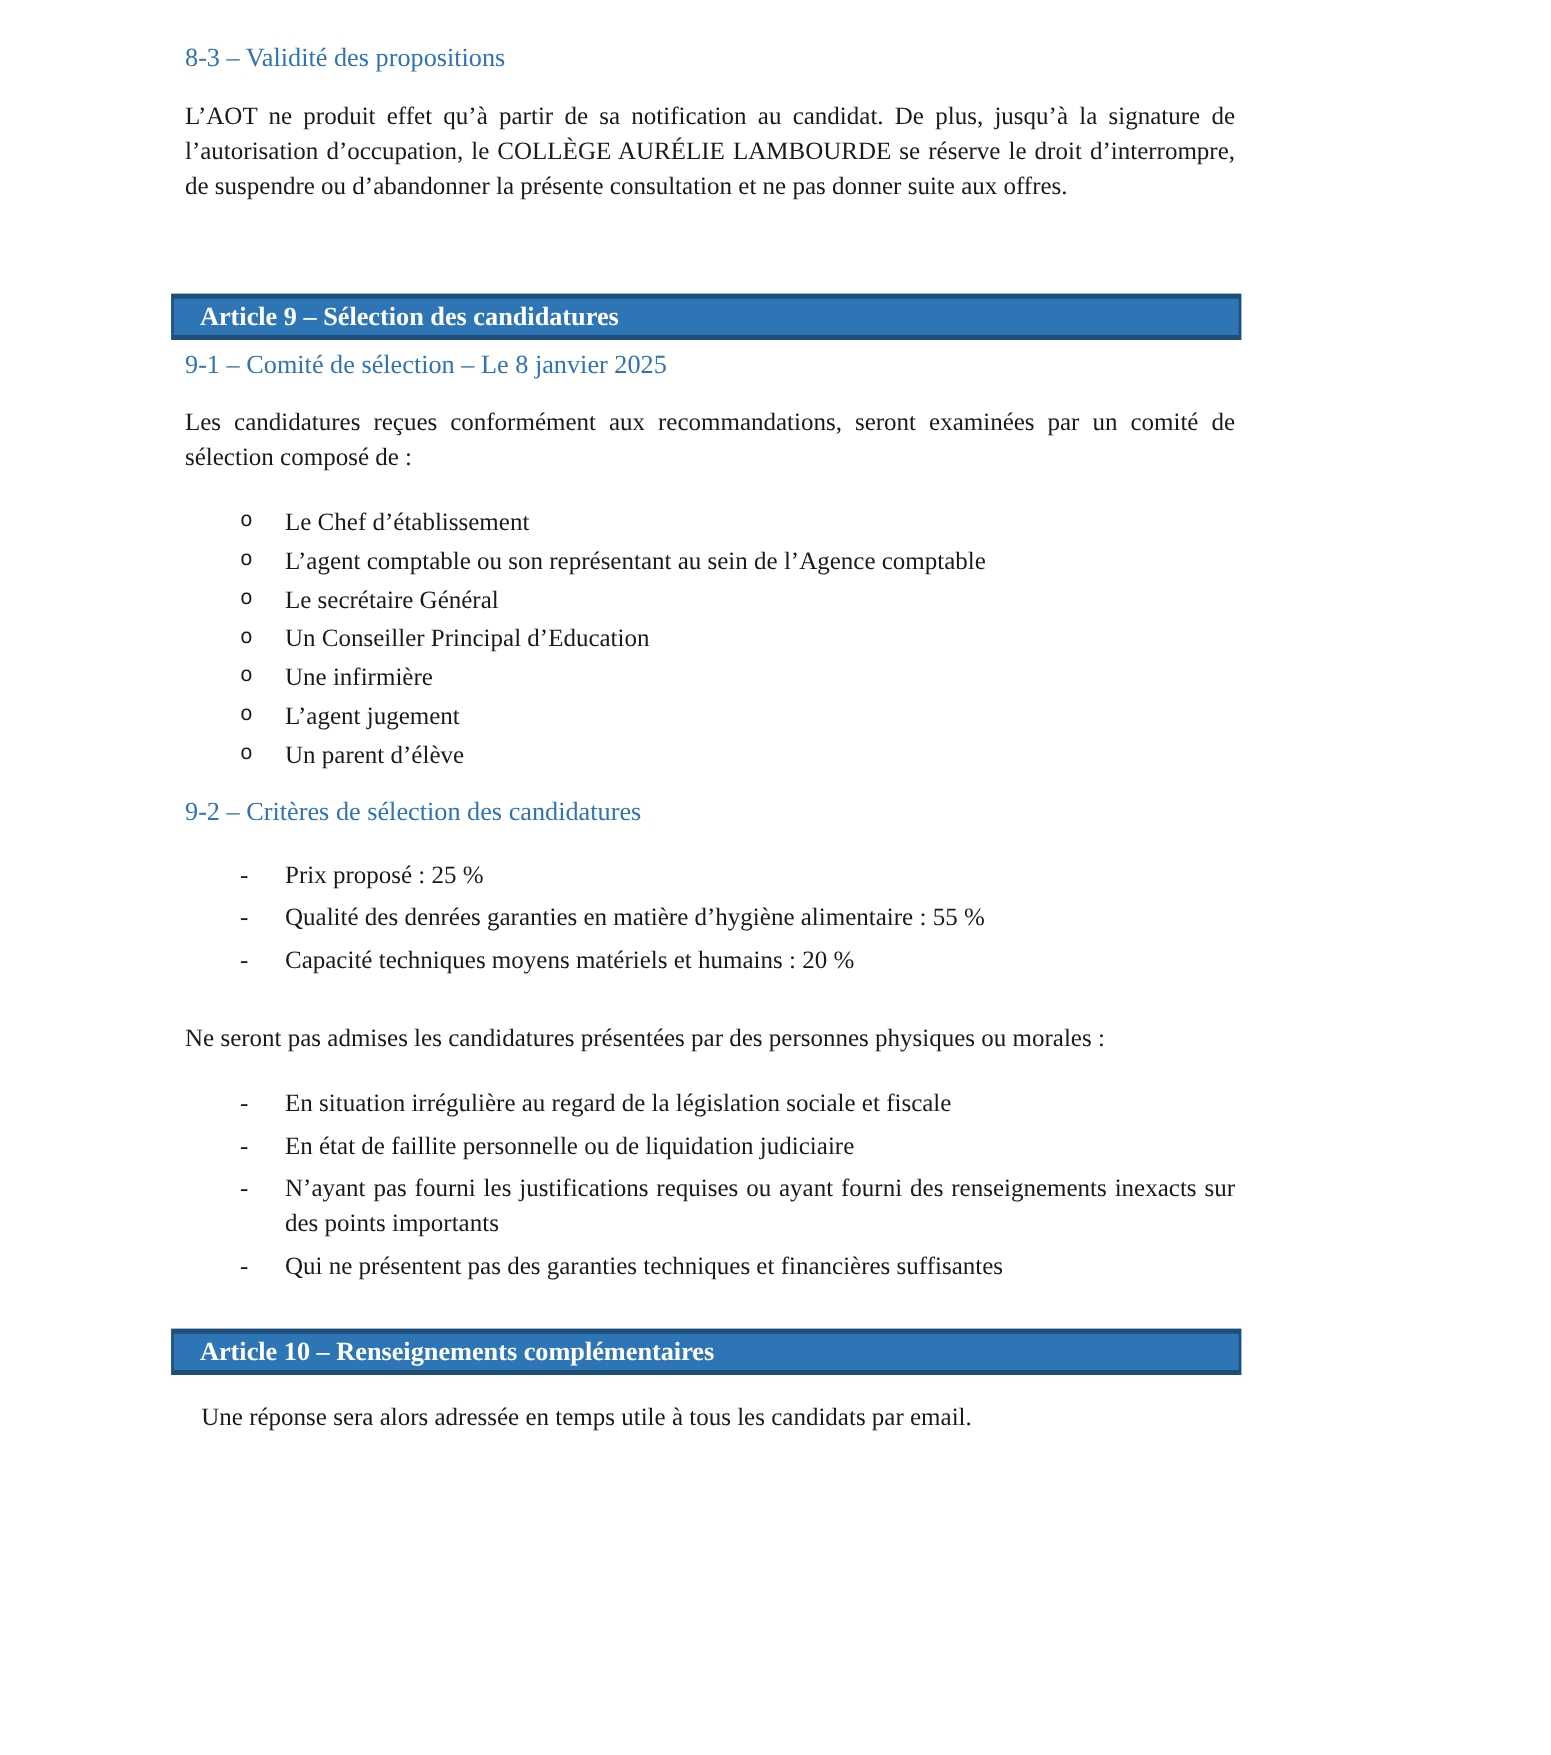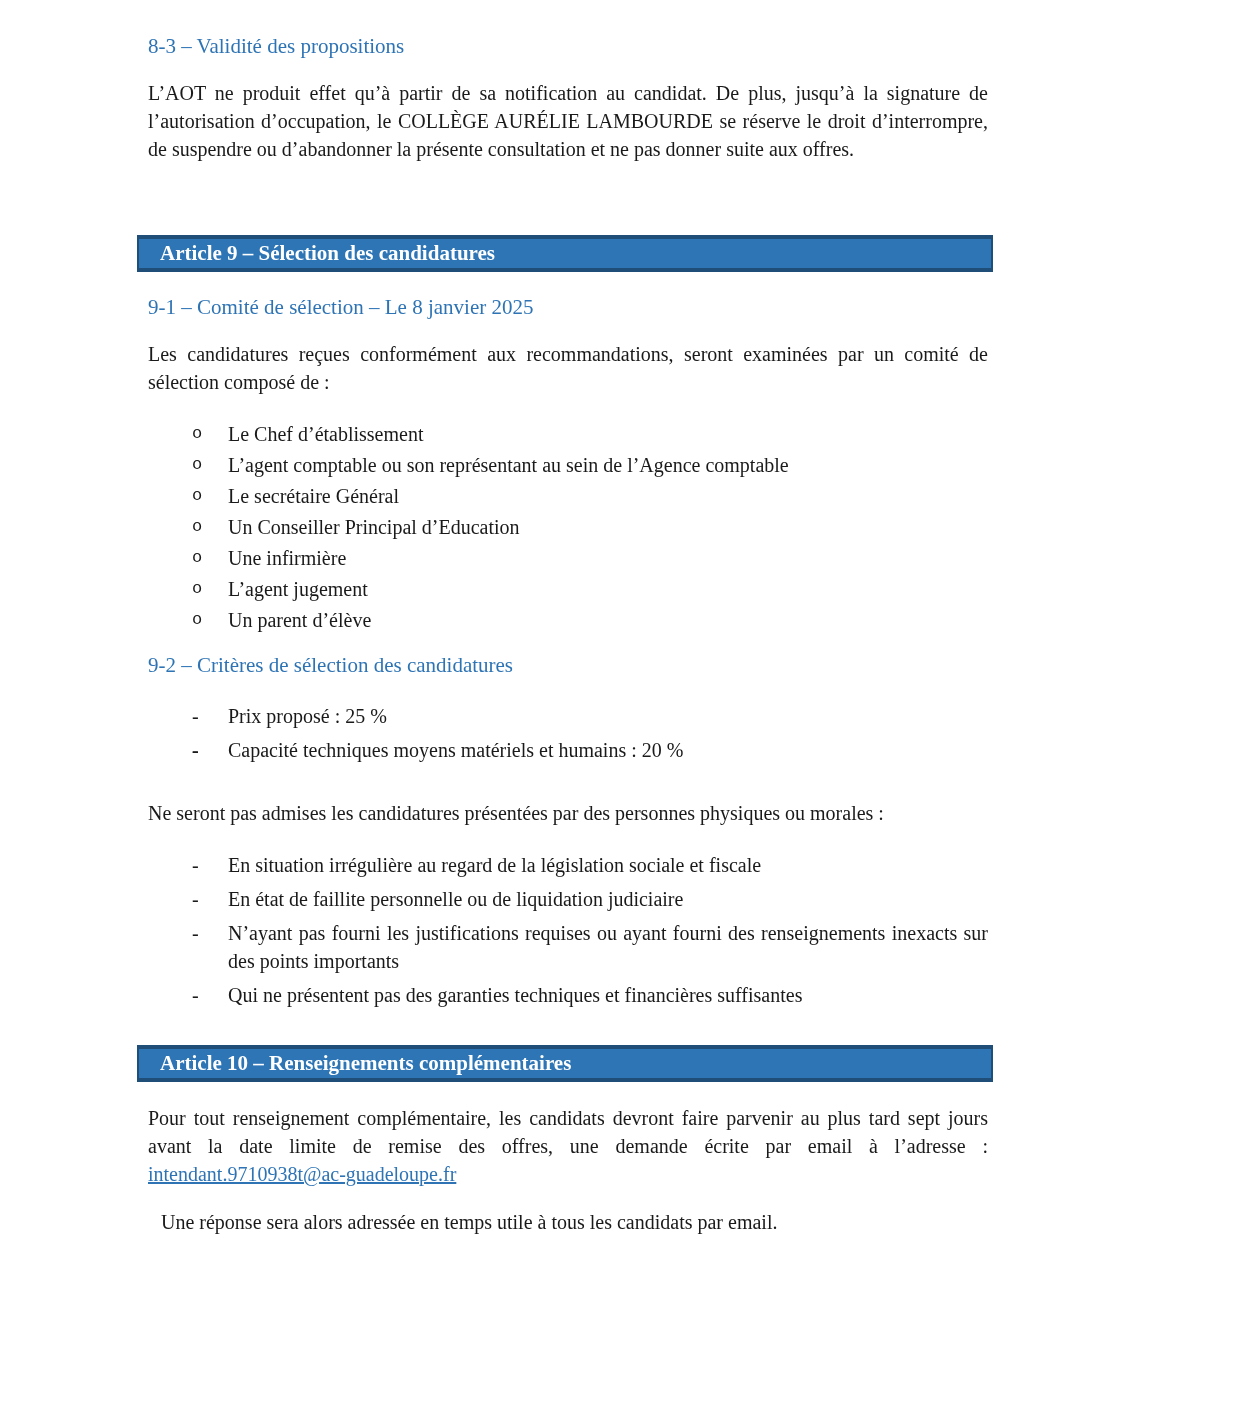--- a/index.html
+++ b/index.html
@@ -21,21 +21,21 @@
     overflow: hidden;
     background: #ffffff;
   }
   .h-blue {
     font-size: 21px;
     line-height: 26px;
     font-weight: normal;
     color: #2E74B5;
     margin: 0;
   }
-  .h-sub { margin-top: 22px; font-family: Liberation Serif, serif; }
+  .h-sub { margin-top: 6px; font-family: Liberation Serif, serif; }
   .para {
     font-size: 20px;
     line-height: 28px;
     text-align: justify;
     margin: 20px 0 0 0;
   }
   .para-tight { margin-top: 35px; }
   .banner {
     background: #2E75B6;
     border: solid #1F4E79;
@@ -132,20 +132,21 @@
   <h2 class="h-blue" style="margin-top:18px;">9-2 – Critères de sélection des candidatures</h2>
 
 
   <ul class="doc-list dash-list">
     <li>
       <span class="bullet">-</span>
       <span>Prix proposé : 25 %</span>
     </li>
     <li>
       <span class="bullet">-</span>
+      <span>Qualité des denrées garanties en matière d’hygiène alimentaire : 55 %</span>
     </li>
     <li>
       <span class="bullet">-</span>
       <span>Capacité techniques moyens matériels et humains : 20 %</span>
     </li>
   </ul>
 
   <p class="para para-tight">Ne seront pas admises les candidatures présentées par des personnes physiques ou morales :</p>
 
   <ul class="doc-list dash-list">
@@ -162,19 +163,16 @@
       <span>N’ayant pas fourni les justifications requises ou ayant fourni des renseignements inexacts sur des points importants</span>
     </li>
     <li>
       <span class="bullet">-</span>
       <span>Qui ne présentent pas des garanties techniques et financières suffisantes</span>
     </li>
   </ul>
 
   <div class="banner banner-second">Article 10 – Renseignements complémentaires</div>
 
-  <p class="para contact-para"><span>Pour tout renseignement complémentaire, les candidats devront faire parvenir au plus tard sept jours avant la date limite de remise des offres, une demande écrite par email à l’adresse :</span><br>
-    <a href="#">intendant.9710938t@ac-guadeloupe.fr</a>
-  </p>
 
   <p class="para closing-para">Une réponse sera alors adressée en temps utile à tous les candidats par email.</p>
 
 </div>
 
 </body></html>

